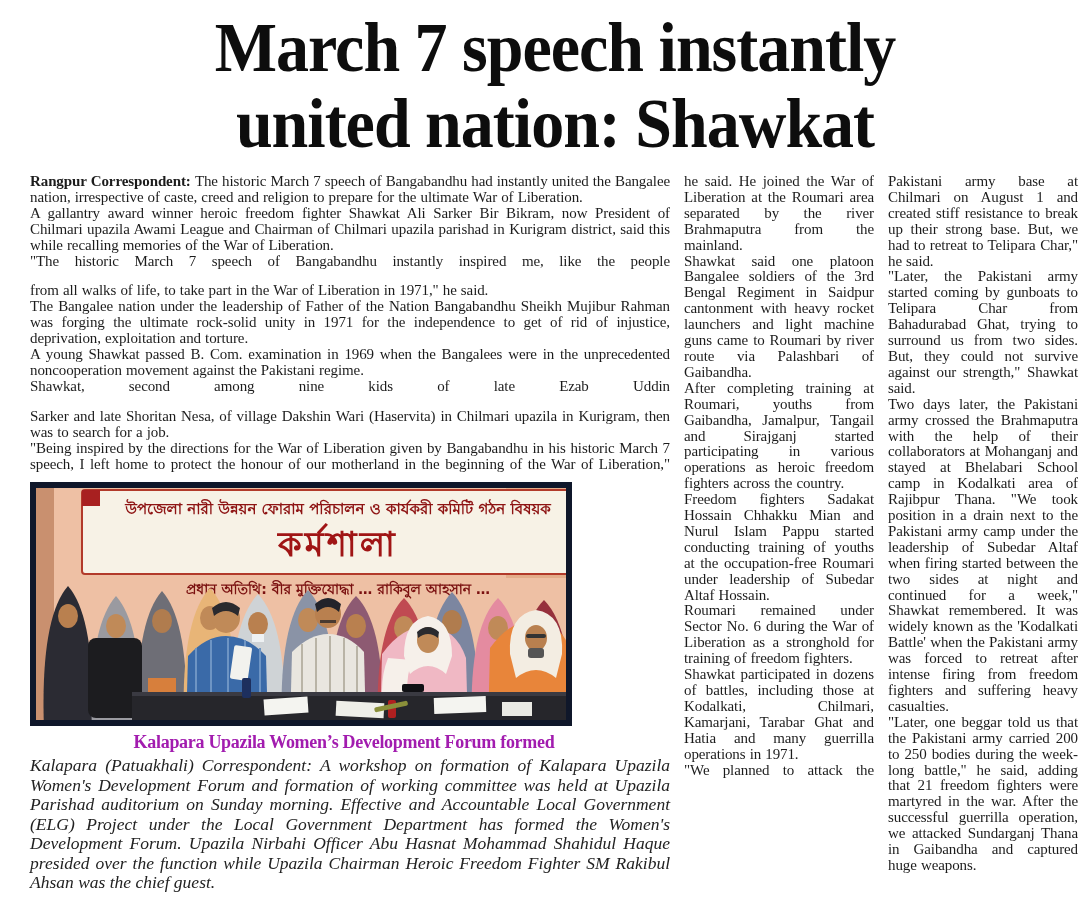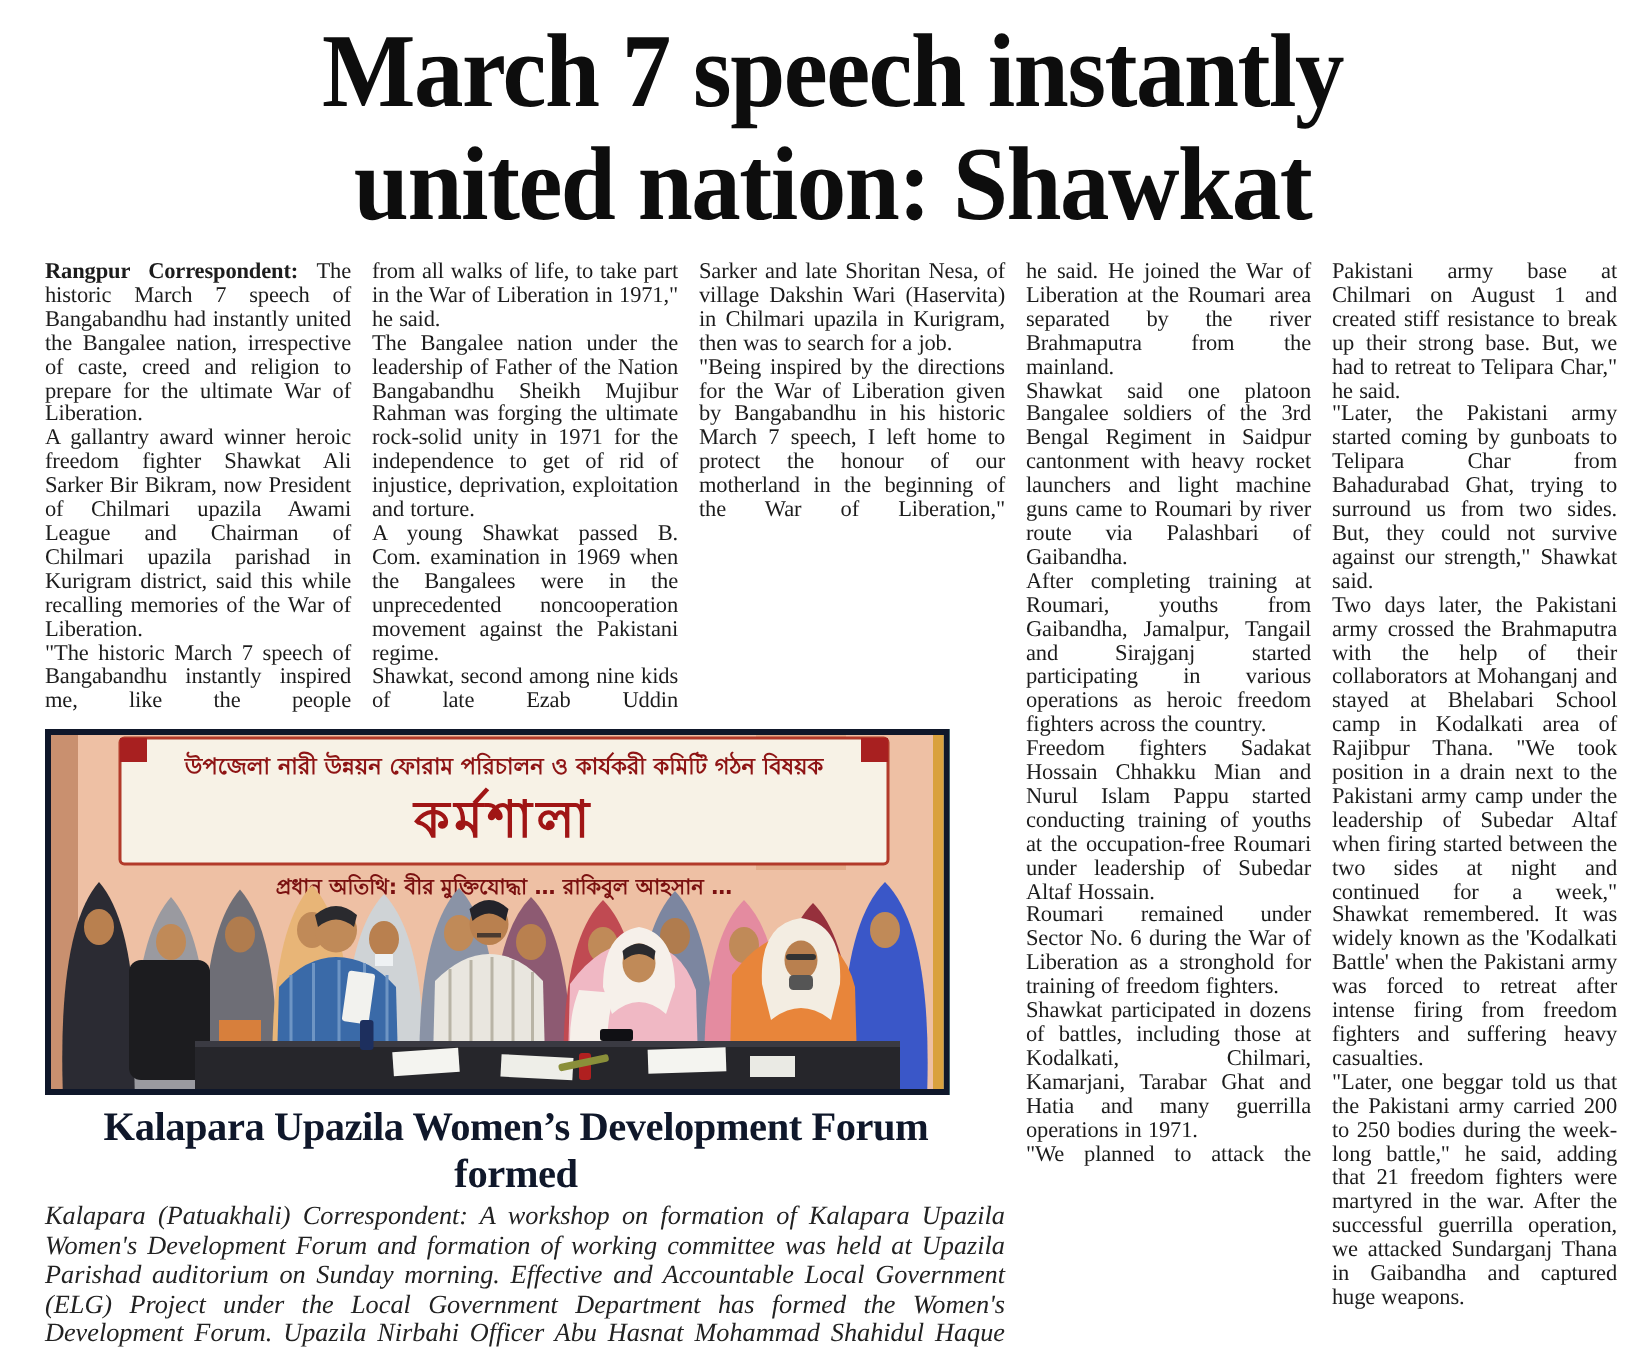--- a/index.html
+++ b/index.html
@@ -23,48 +23,48 @@
     color:#0d0d0d;
     transform:scaleY(1.06);
     transform-origin:top center;
   }
   .content{
     display:flex;
     gap:14px;
     margin-top:22px;
   }
   .left-block{width:640px;flex:0 0 640px;}
-  .three-cols{display:flex;gap:14px;}
+  .three-cols{display:flex;gap:14px;flex-direction:column;}
   .col{flex:1;}
   .col-right{width:190px;flex:0 0 190px;}
   .col p{
     margin:0;
     font-size:15px;
     line-height:15.9px;
     text-align:justify;
     letter-spacing:-0.1px;
     word-spacing:0.5px;
   }
   .col p.frag{text-align-last:justify;}
   .col p b{font-weight:bold;}
   figure.news-photo{margin:10px 0 0 0;}
   .photo-frame{
-    width:603px;height:244px;
-    border:4px solid #0f172a;
+    width:542px;height:244px;
+    border:6px solid #0f172a;
     box-sizing:border-box;
     overflow:hidden;
-    background:#0f766e;
+    background:#f9a8d4;
   }
   .caption-title{
-    font-size:27px;
+    font-size:18px;
     font-weight:bold;
     text-align:center;
     margin:6px 12px 3px 0;
     letter-spacing:-0.3px;
-    color:#0f172a;
+    color:#a21caf;
   }
   .caption-text{
     font-style:italic;
     font-size:17.5px;
     line-height:19.5px;
     text-align:justify;
     margin:0;
     color:#222;
   }
   svg text{font-family:"DejaVu Sans", sans-serif;}

